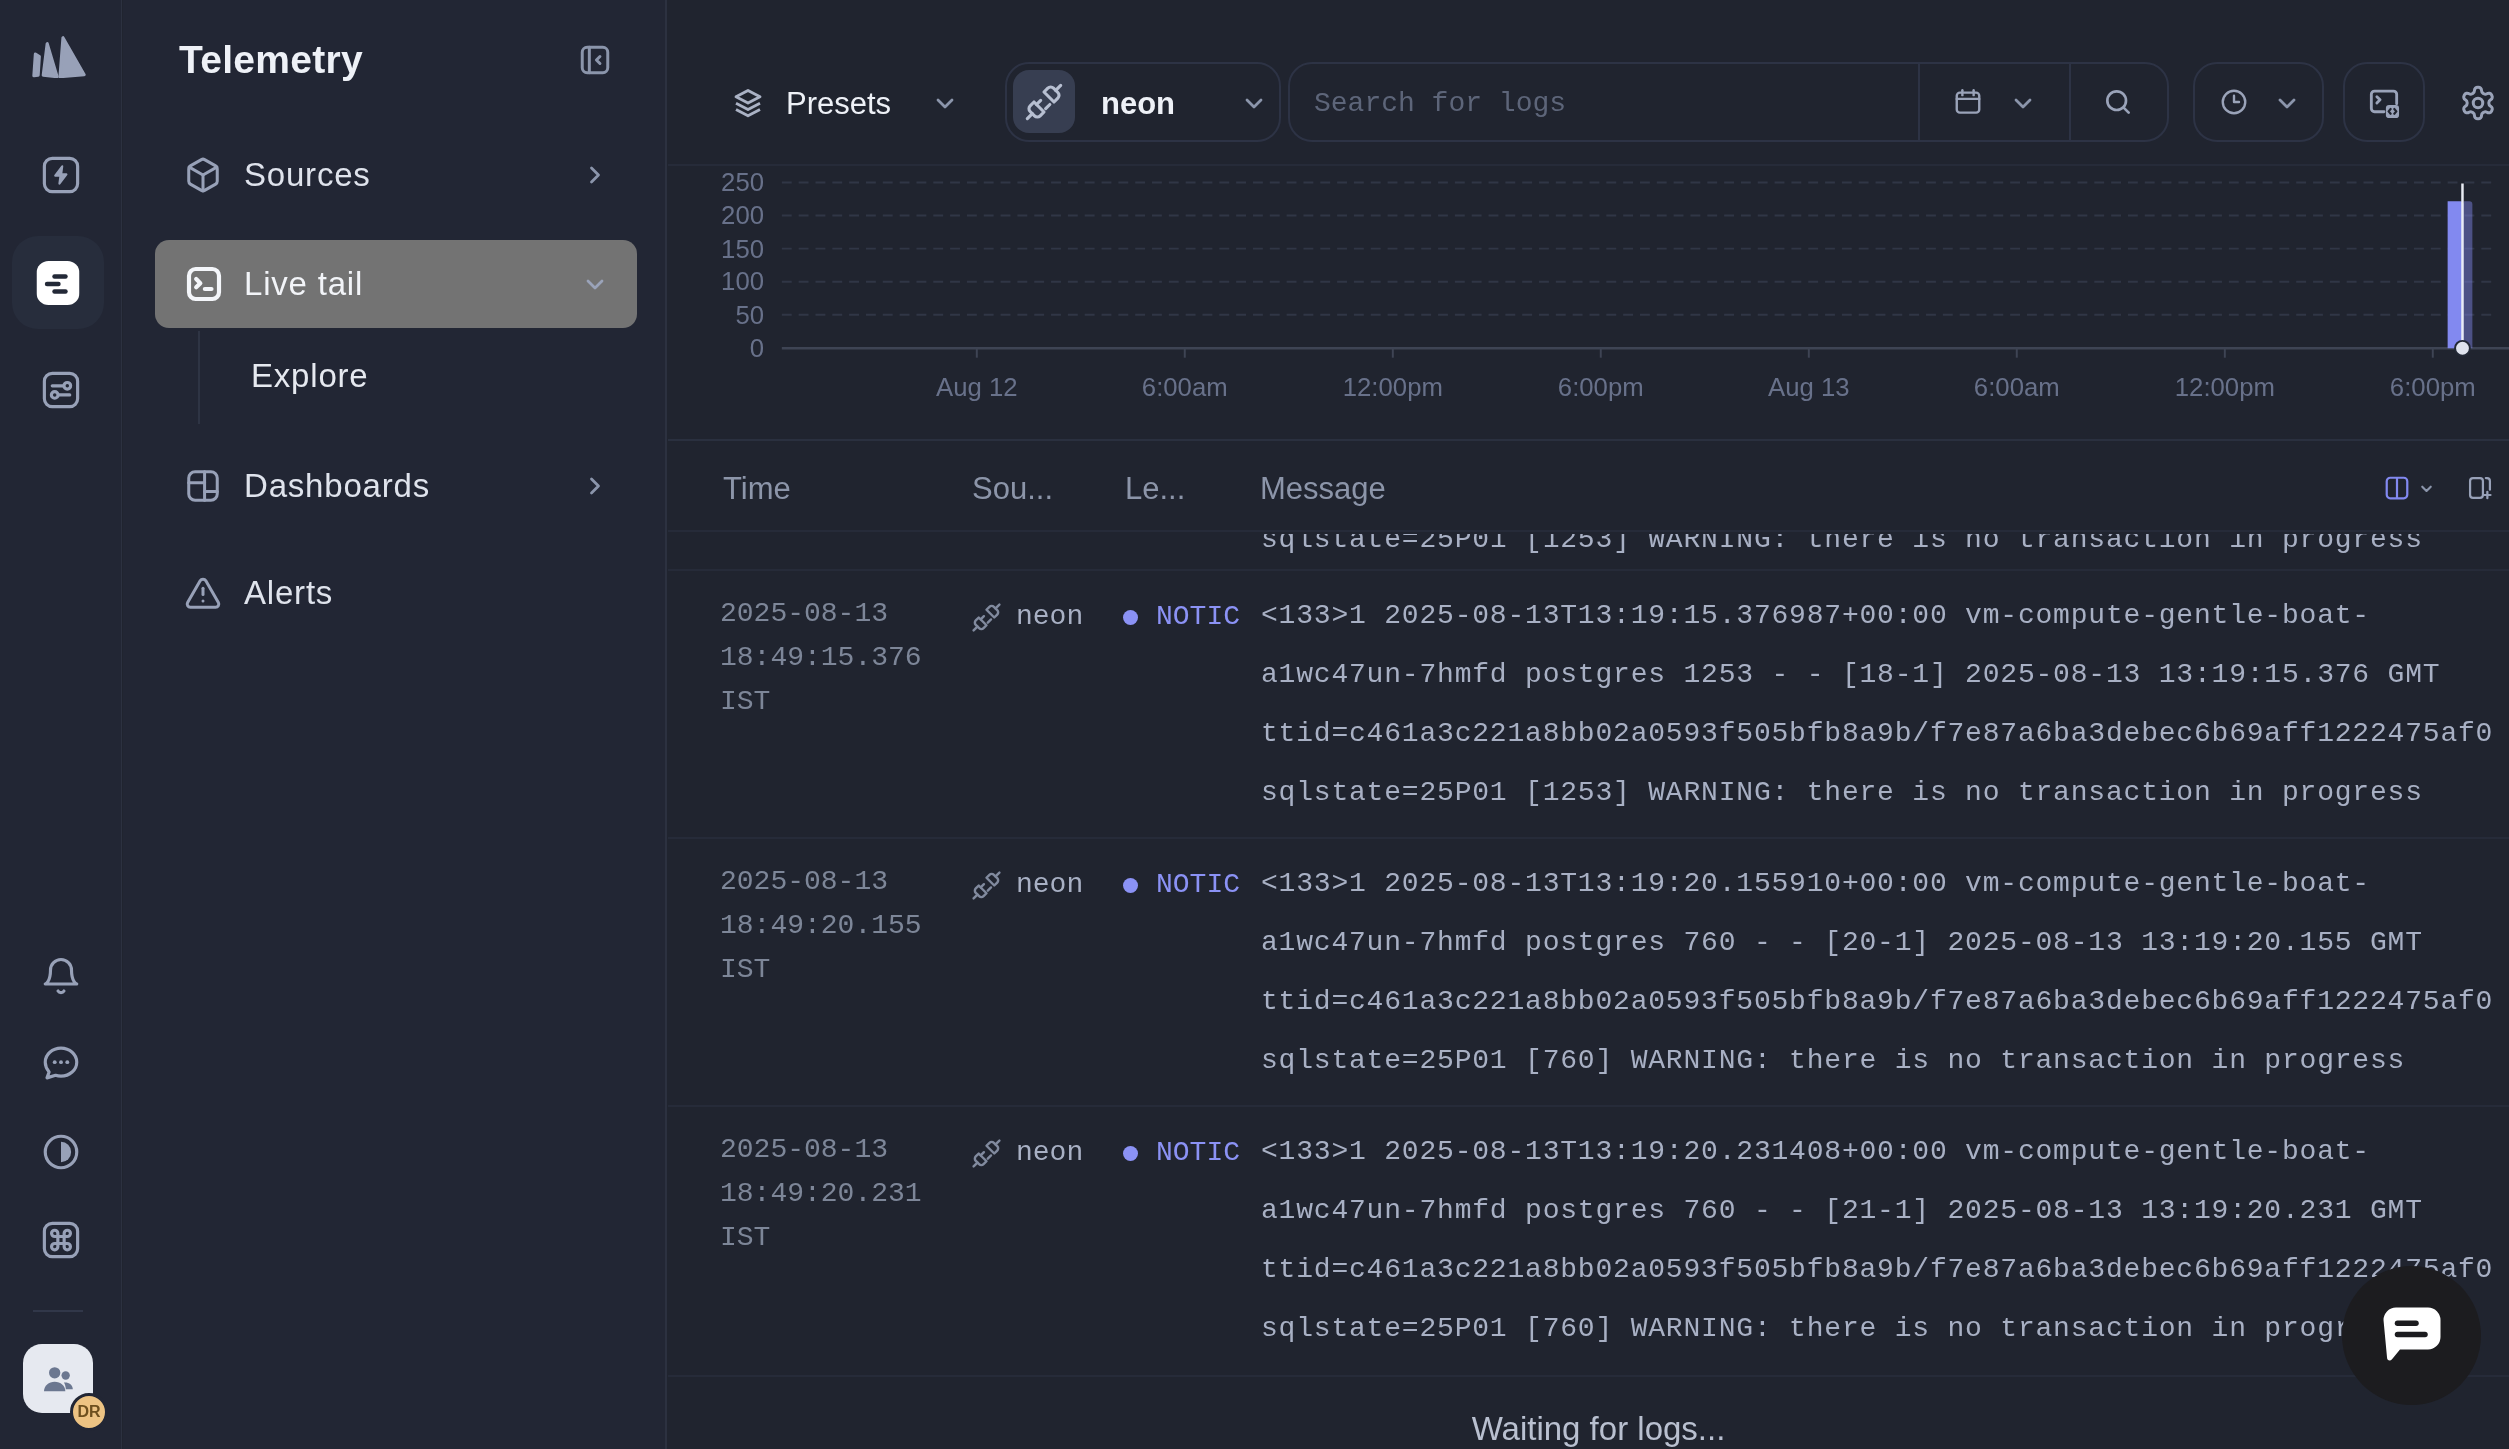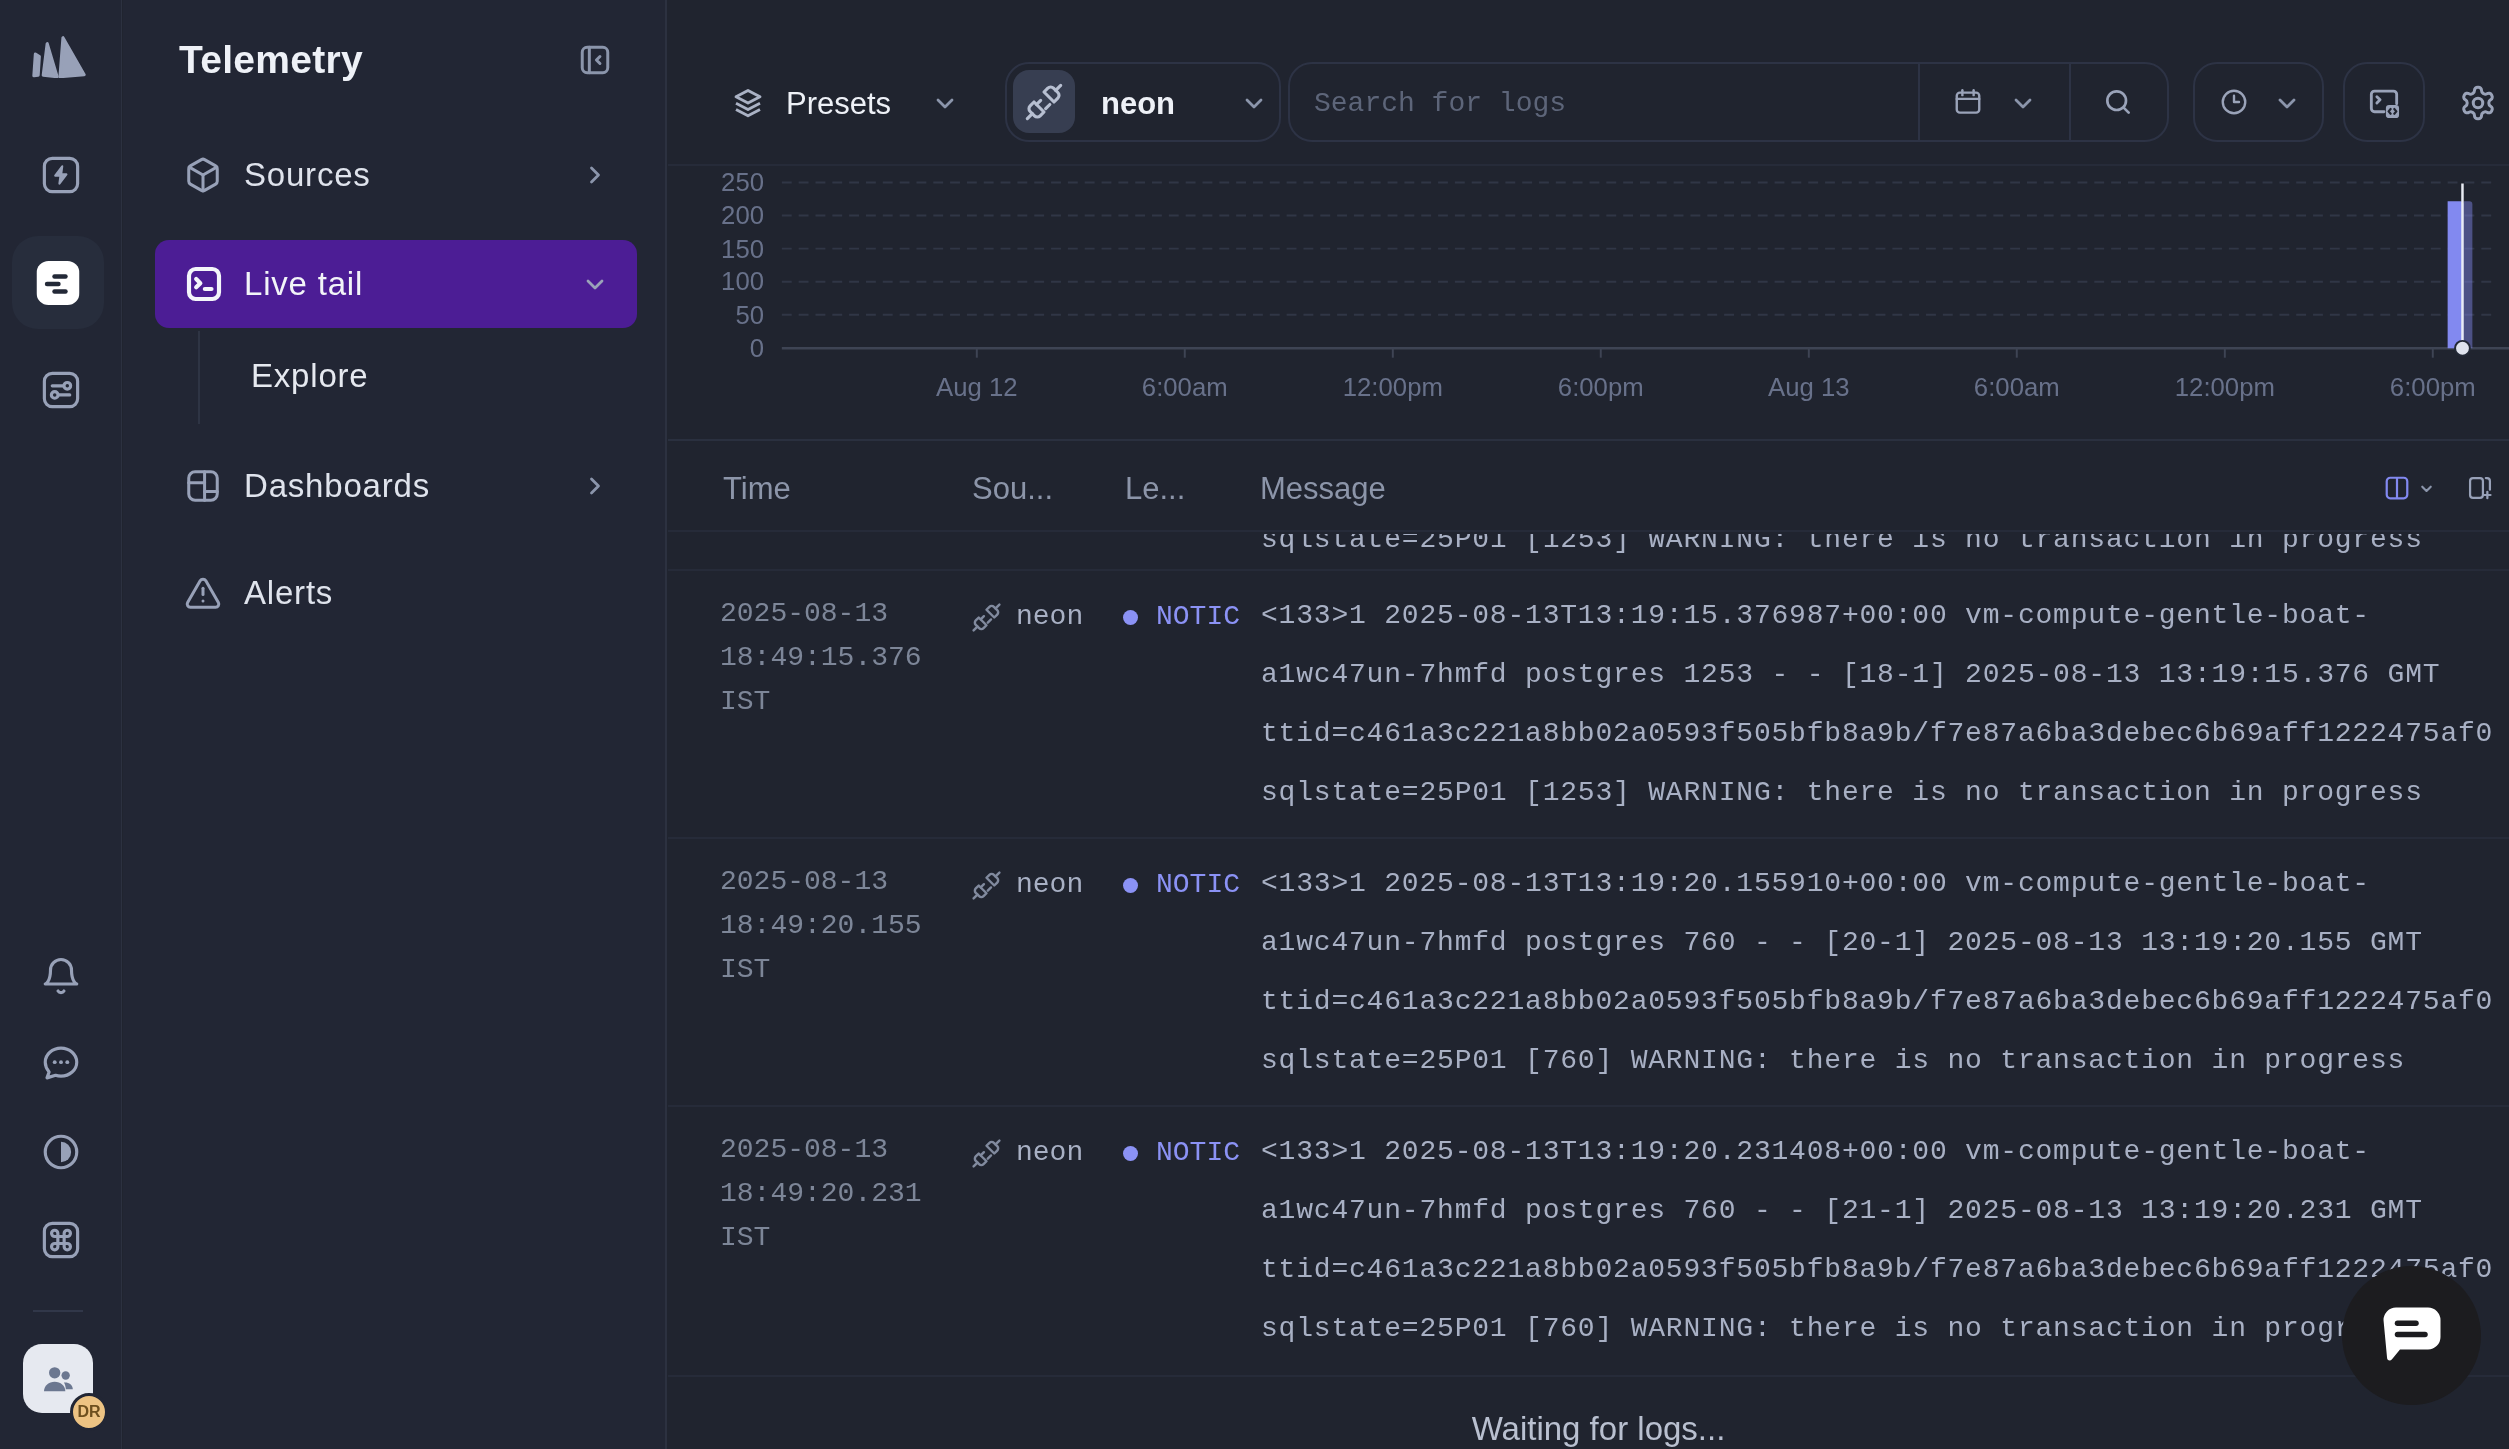--- a/index.html
+++ b/index.html
@@ -17,21 +17,21 @@
   #main { left:668px; top:0; width:1841px; height:1449px; background:#20242f; }
 
   .railbtn { position:absolute; left:50%; transform:translateX(-50%); }
   #railActive { position:absolute; left:12px; top:236px; width:92px; height:93px; background:#272d3c; border-radius:26px; }
   #railActive svg { position:absolute; left:50%; top:50%; transform:translate(-50%,-50%); }
 
   .sideItem { position:absolute; left:32px; width:482px; height:88px; }
   .sideItem .ic { position:absolute; left:29px; top:50%; transform:translateY(-50%); }
   .sideItem .lbl { position:absolute; left:89px; top:50%; transform:translateY(-50%); font-size:33px; color:#dfe3ec; letter-spacing:0.8px; }
   .sideItem .chev { position:absolute; right:28px; top:50%; transform:translateY(-50%); }
-  #liveTail { background:#4c1d95; border-radius:14px; }
+  #liveTail { background:#737373; border-radius:14px; }
 
   
   #topbar { left:668px; top:0; width:1841px; height:122px; border-bottom:2px solid #262b39;margin-top:44px; }
   .pill { position:absolute; top:18px; height:80px; border:2px solid #2d3345; border-radius:24px; }
 
   
   .hdrTxt { color:#8c95a9; font-size:31px; }
 
   .timeTxt { font-family:"Liberation Mono", monospace; color:#7d8698; font-size:28px; line-height:44px; }
   .msgTxt  { font-family:"Liberation Mono", monospace; color:#a8b0c4; font-size:28px; line-height:59px; letter-spacing:0.8px; white-space:pre; }

